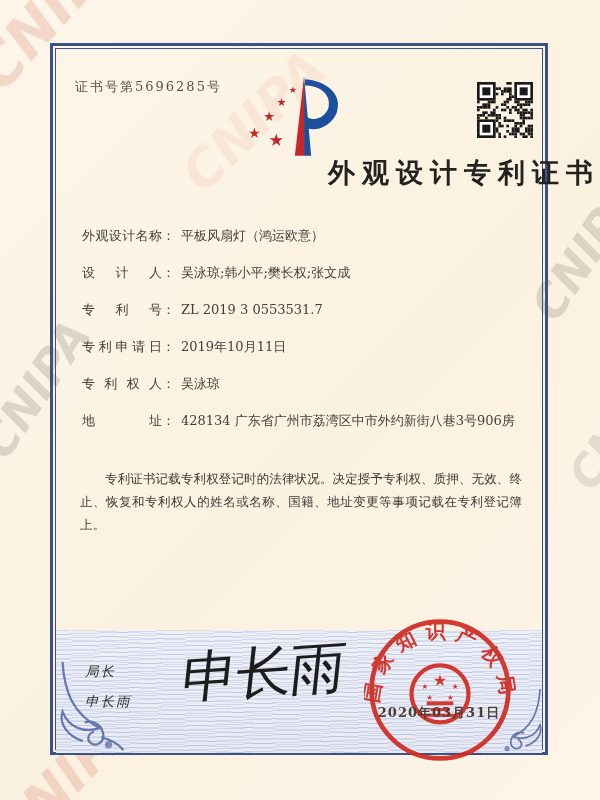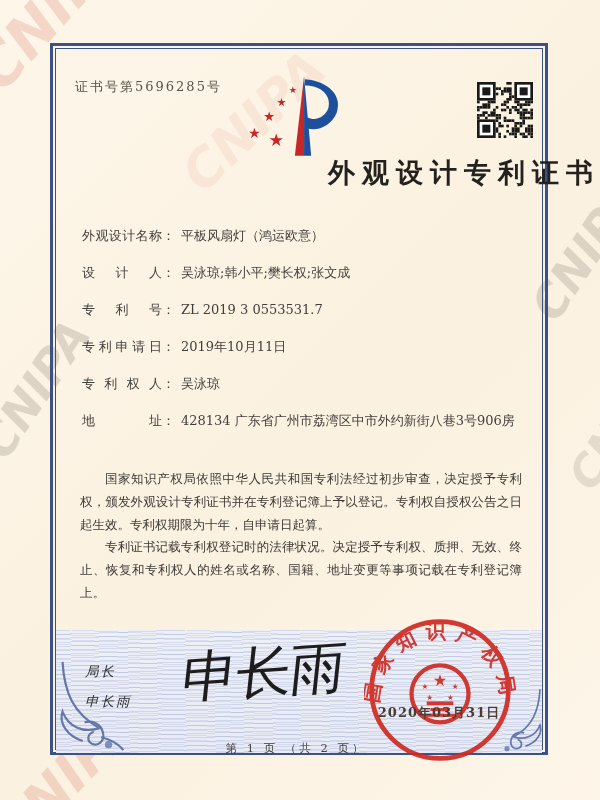--- a/index.html
+++ b/index.html
@@ -284,21 +284,20 @@
     <span class="flabel">专利申请日</span><span class="colon">：</span><span>2019年10月11日</span>
   </div>
   <div class="row" style="top:375px">
     <span class="flabel">专利权人</span><span class="colon">：</span><span>吴泳琼</span>
   </div>
   <div class="row" style="top:412px">
     <span class="flabel">地址</span><span class="colon">：</span><span>428134 广东省广州市荔湾区中市外约新街八巷3号906房</span>
   </div>
 
   <div class="paras">
-    <p>国家知识产权局依照中华人民共和国专利法经过初步审查，决定授予专利权，颁发外观设计专利证书并在专利登记簿上予以登记。专利权自授权公告之日起生效。专利权期限为十年，自申请日起算。</p>
     <p>专利证书记载专利权登记时的法律状况。决定授予专利权、质押、无效、终止、恢复和专利权人的姓名或名称、国籍、地址变更等事项记载在专利登记簿上。</p>
   </div>
 
   <div class="guilloche"></div>
 
   <div class="flourish" style="left:57px;top:660px;">
     <svg width="92" height="92" viewBox="0 0 100 100">
       <g fill="none" stroke="#50659f" stroke-width="2.4" opacity=".85">
         <path d="M6,2 C8,36 18,58 46,74 C28,80 12,72 6,56 C2,68 10,82 28,88"></path>
         <path d="M30,68 c9,-3 18,2 20,11 c2,9 -5,15 -12,12 c-6,-3 -5,-11 2,-13"></path>
@@ -339,17 +338,16 @@
         <text x="69" y="90" font-size="8" text-anchor="middle">★</text>
         <text x="91" y="90" font-size="8" text-anchor="middle">★</text>
         <rect x="66" y="92" width="28" height="4"></rect>
         <rect x="70" y="99" width="20" height="3.2"></rect>
         <rect x="63" y="105" width="34" height="3.2"></rect>
       </g>
     </svg>
   </div>
   <div class="sealdate">2020年03月31日</div>
 
-  <div class="pageno">第 1 页 （共 2 页）</div>
 
 </div>
 
 <div class="continuation">其他事项参见续页</div>
 
 </body></html>

